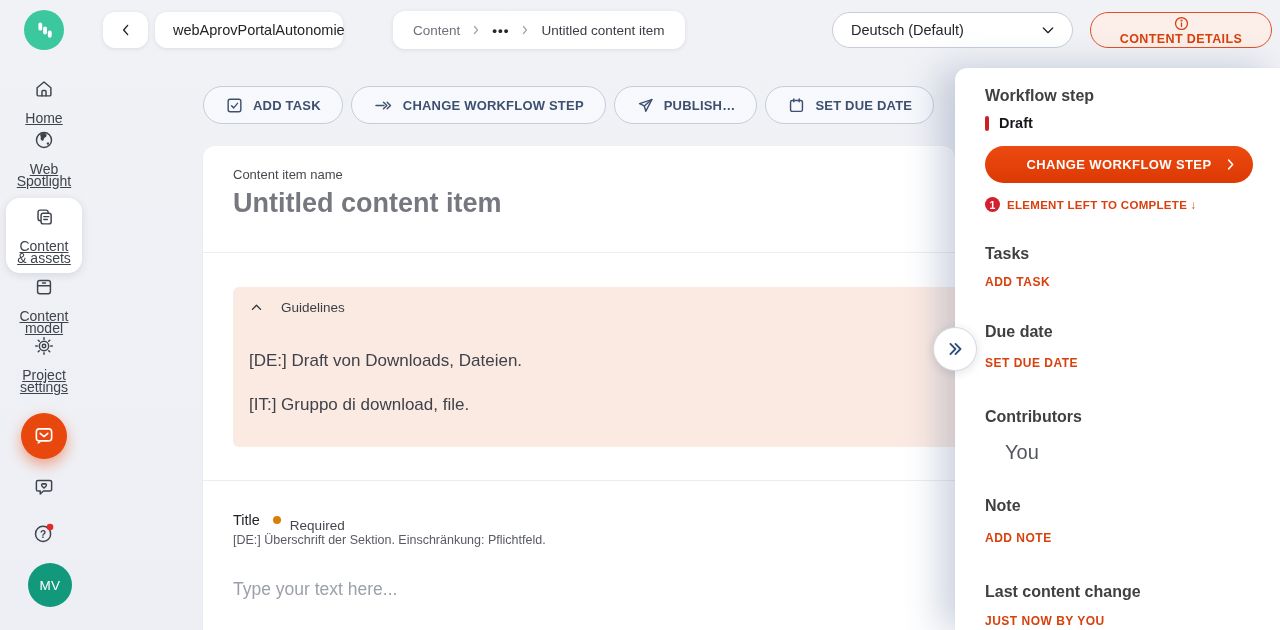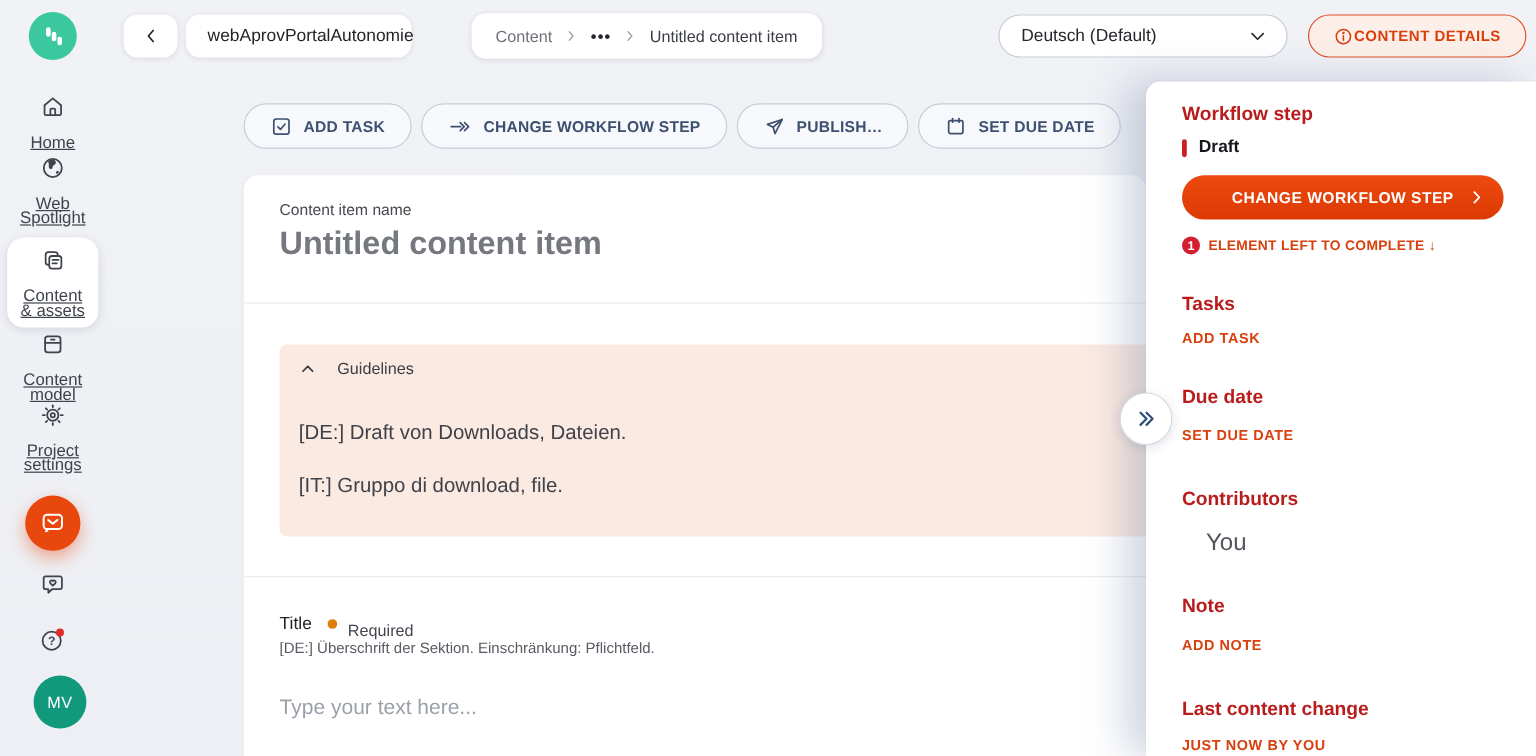--- a/index.html
+++ b/index.html
@@ -20,21 +20,21 @@
   .proj-btn { left:155px; top:12px; width:188px; height:36px; padding:0 14px 0 18px; justify-content:flex-start; }
   .proj-btn span { font-size:14.5px; color:#222428; }
   .crumbs { left:393px; top:11px; height:38px; padding:0 20px; gap:10px; font-size:13.5px; }
   .crumb-root { color:#6e717a; } .crumb-dots { color:#26282e; font-weight:bold; letter-spacing:1px; }
   .crumb-cur { color:#3a3d45; }
   .lang-btn { left:832px; top:12px; width:241px; height:36px; border-radius:18px;
               border:1px solid #c7ccd6; box-shadow:none; padding:0 16px 0 18px; justify-content:space-between; }
   .lang-btn span { font-size:14.5px; color:#24262b; }
   .details-btn { left:1090px; top:12px; width:182px; height:36px; border-radius:18px;
                  background:#fcefe9; border:1.5px solid #df4f28; display:flex; align-items:center;
-                 justify-content:center; cursor:pointer; }
+                 justify-content:center; cursor:pointer;flex-direction:column; }
   .details-btn span { font-size:12.5px; font-weight:bold; color:#d93f0c; letter-spacing:.4px; }
 
   
   .nav-item { left:0; width:88px; text-align:center; color:#3f434c; cursor:pointer; }
   .nav-item .lbl { font-size:14px; line-height:11.5px; margin-top:13px; padding:0 14px;text-decoration:underline; }
   .nav-item.active { left:6px; width:76px; background:#fff; border-radius:14px;
                      padding:8px 0 9px; box-shadow:0 2px 8px rgba(25,35,60,.12); }
   .nav-item.active .lbl { padding:0 10px; }
   .icon-wrap { display:flex; justify-content:center; }
   .intercom { left:21px; top:413px; width:46px; height:46px; border-radius:50%; background:#e8470d;
@@ -67,21 +67,21 @@
   .t-label { font-size:14.5px; color:#212329; }
   .req-dot { width:8px; height:8px; border-radius:50%; background:#d97f08; margin:0 9px 0 13px; }
   .req-txt { font-size:13.5px; color:#43464d;margin-top:12px; }
   .fguide { left:30px; font-size:12.5px; color:#585b63; }
   .tinput { left:30px; top:433px; font-size:17.5px; color:#9ba0aa; cursor:text; }
 
   
   .panel { left:955px; top:68px; width:325px; height:562px; background:#fff;
            border-radius:12px 0 0 0;
            box-shadow:-16px 0 34px rgba(92,112,152,.30), 0 0 2px rgba(0,0,0,.05); }
-  .panel h3 { left:30px; font-size:16px; font-weight:bold; color:#b91c1c; position:absolute; }
+  .panel h3 { left:30px; font-size:16px; font-weight:bold; color:#404040; position:absolute; }
   .draft-row { left:30px; top:47px; display:flex; align-items:center; gap:10px; }
   .draft-bar { width:4px; height:15px; border-radius:2px; background:#cd2026; }
   .draft-row span { font-size:14.5px; font-weight:bold; color:#16181c; }
   .cws-btn { left:30px; top:78px; width:268px; height:37px; border-radius:18.5px; border:none;
              background:linear-gradient(180deg,#ec4a10,#dc3a03); color:#fff; font-family:inherit;
              font-size:13px; font-weight:bold; letter-spacing:.4px; cursor:pointer;
              display:flex; align-items:center; justify-content:center; }
   .cws-btn svg { position:absolute; right:15px; }
   .incomplete { left:30px; top:129px; display:flex; align-items:center; gap:7px; cursor:pointer; }
   .inc-badge { width:15px; height:15px; border-radius:50%; background:#d3202f; color:#fff;

